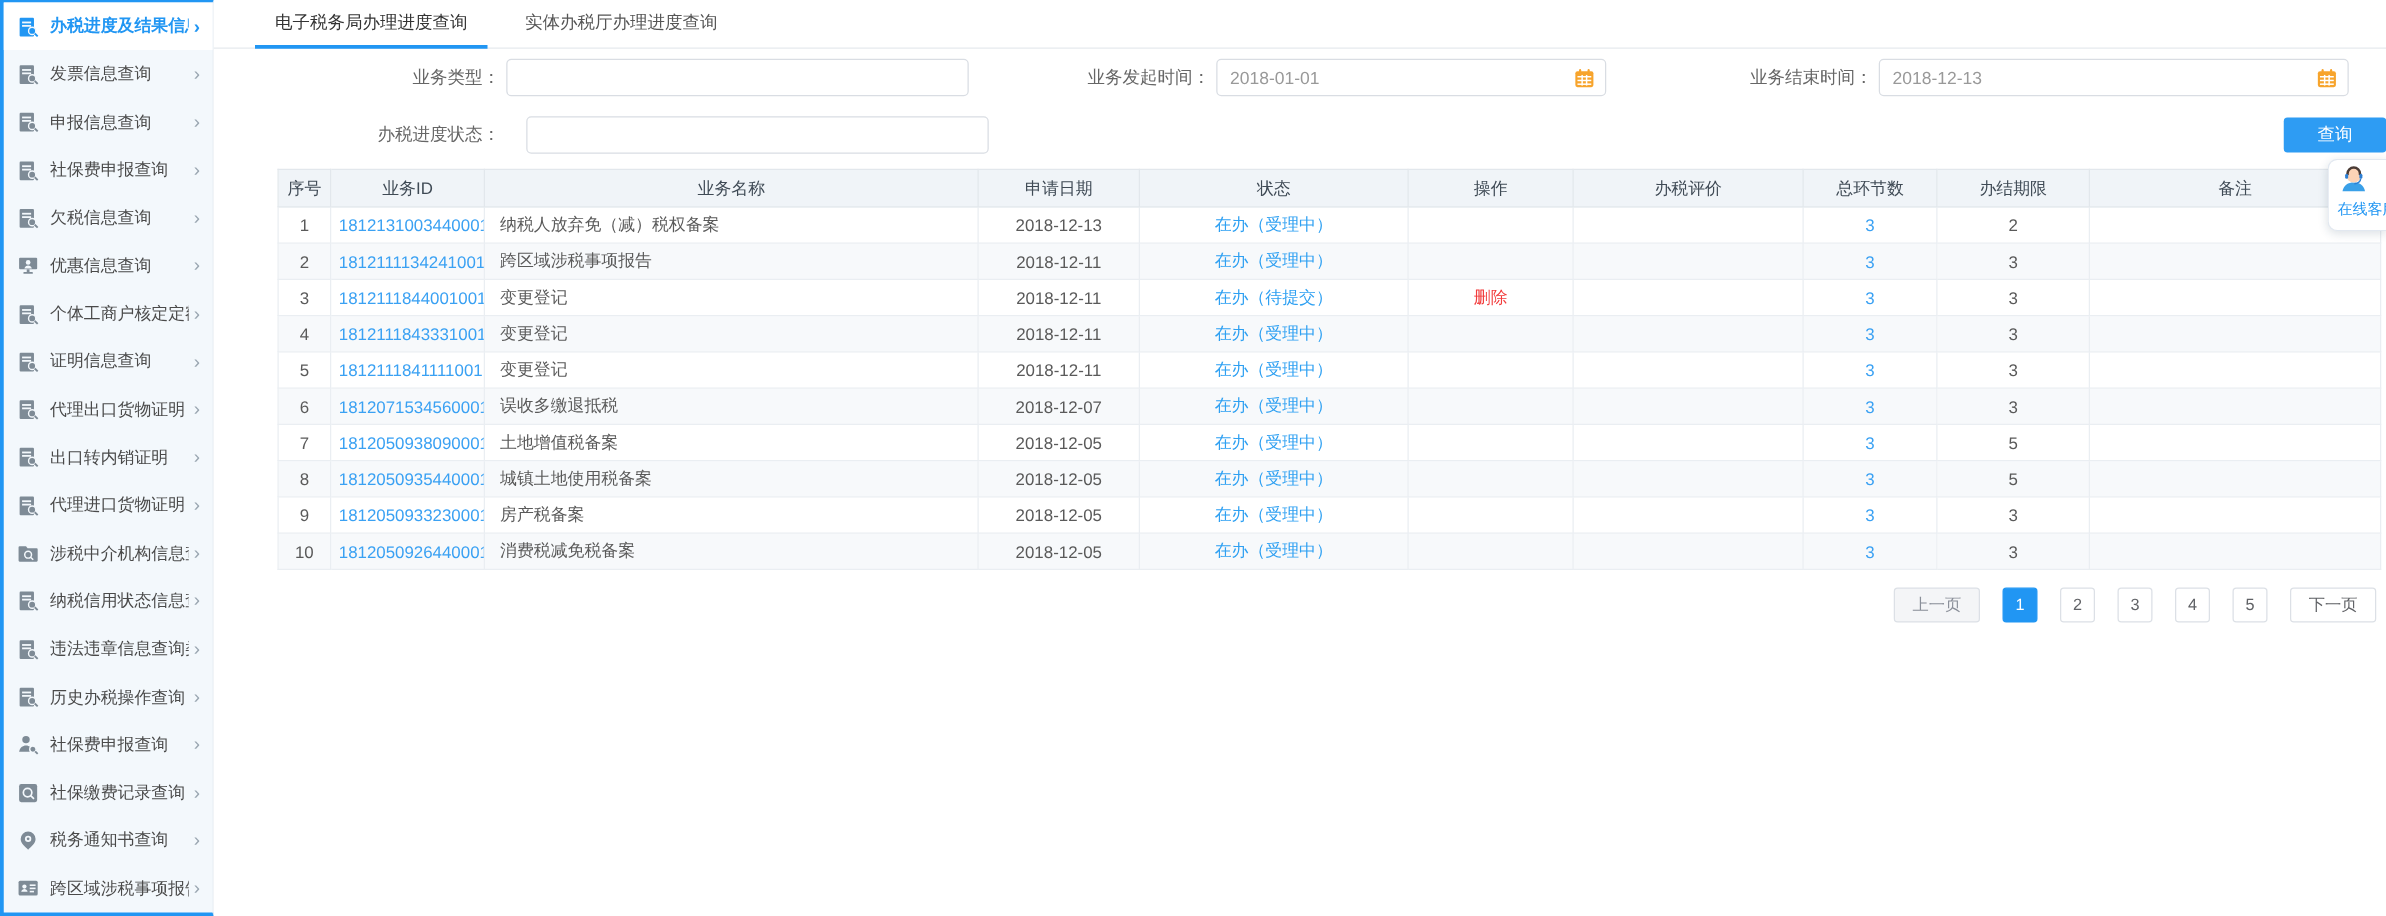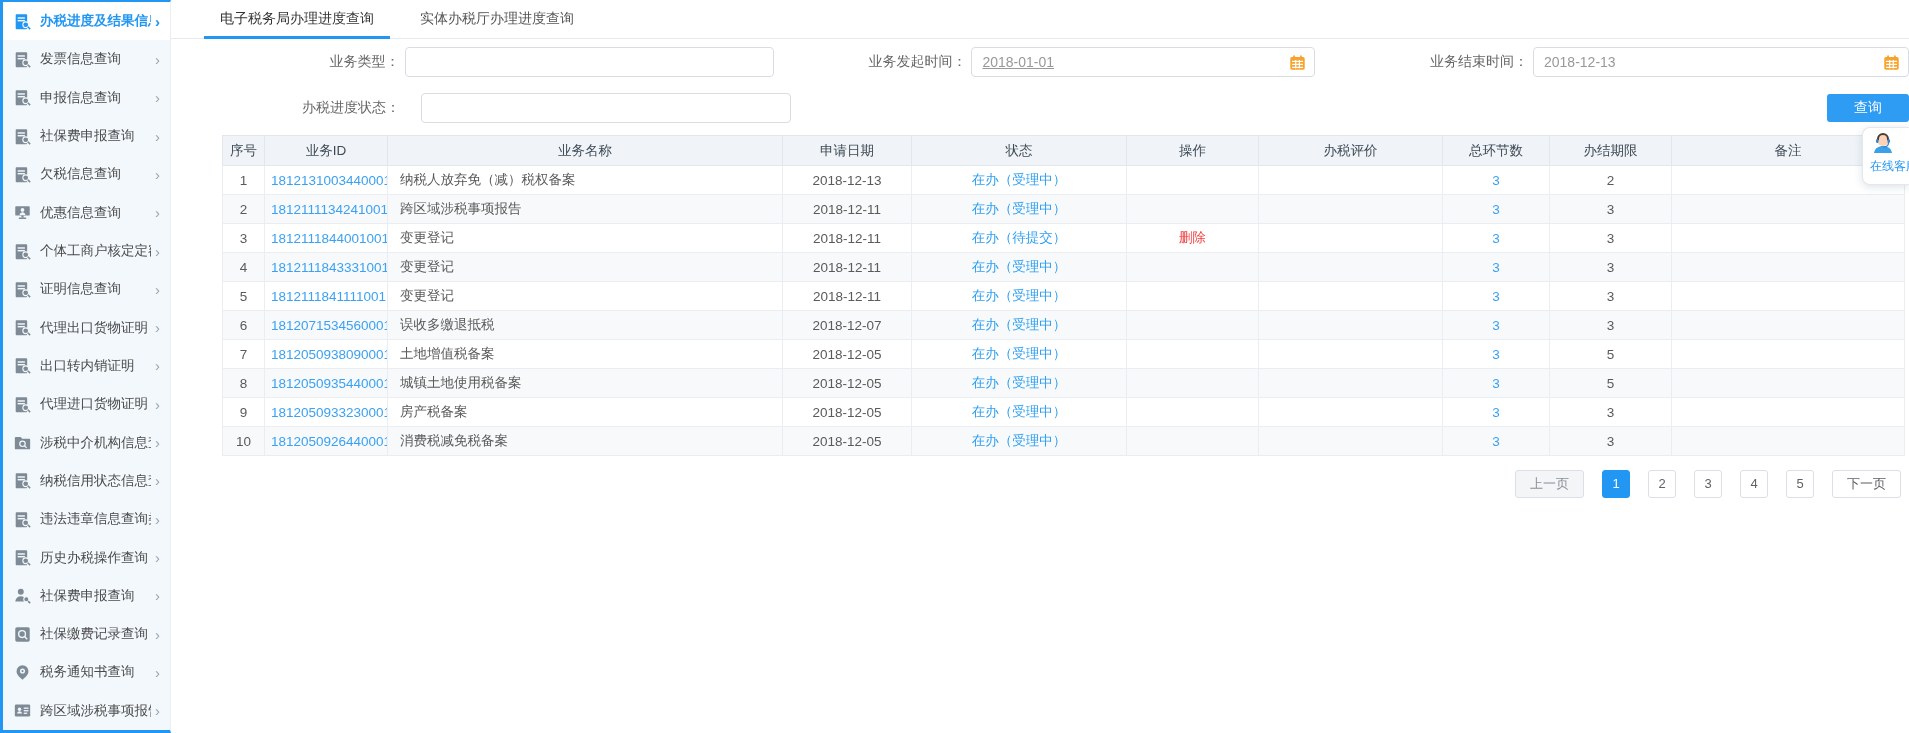--- a/index.html
+++ b/index.html
@@ -29,21 +29,21 @@
   .tab.active { color:#333; }
   .tab.active:after { content:""; position:absolute; left:0; right:0; bottom:-1px; height:3px; background:#2196f3; }
 
   .filters { padding-top:8px; }
   .f-row { display:flex; align-items:center; }
   .f-row.row2 { margin-top:16px;gap:16px; }
   .f-label { font-size:14px; color:#666; text-align:right; white-space:nowrap; }
   .l1 { width:229px; } .l2 { width:193px; } .l3 { width:213px; }
   .f-input { height:30px; border:1px solid #d9dde3; border-radius:4px; margin-left:5px;
     padding:0 10px; font-size:14px; color:#999; background:#fff; outline:none; }
-  .w1 { width:370px; } .w2 { width:344px;text-decoration:underline; } .w3 { width:376px; }
+  .w1 { width:370px; } .w2 { width:312px; } .w3 { width:376px; }
   .date-wrap { position:relative; display:flex; }
   .date-wrap .f-input { padding-right:30px; }
   .cal-btn { position:absolute; right:9px; top:7px; width:17px; height:17px; cursor:pointer; }
   .select-box { position:relative; height:30px; border:1px solid #d9dde3; border-radius:4px;
     margin-left:5px; background:#fff; cursor:pointer; }
   .select-arrow { position:absolute; right:17px; top:12px; width:0; height:0;
     border-left:6px solid transparent; border-right:6px solid transparent; border-top:7px solid #5b6artisan; border-top-color:#5b6470; }
   .search-btn { margin-left:auto; width:82px; height:28px; background:#2e9cf3; color:#fff;
     border:none; border-radius:3px; font-size:14px; cursor:pointer; }
 

